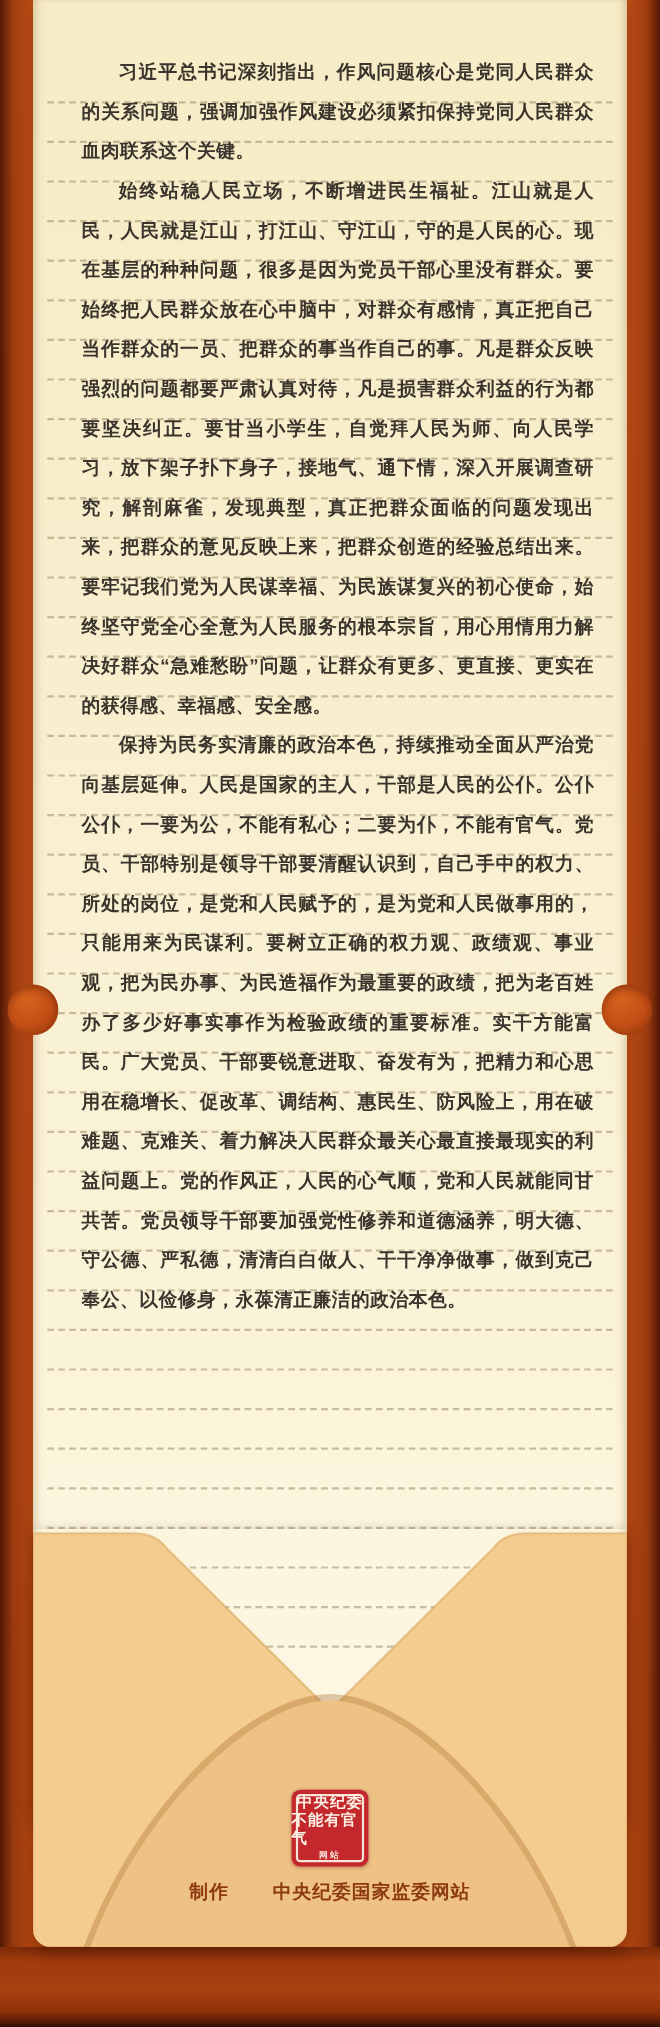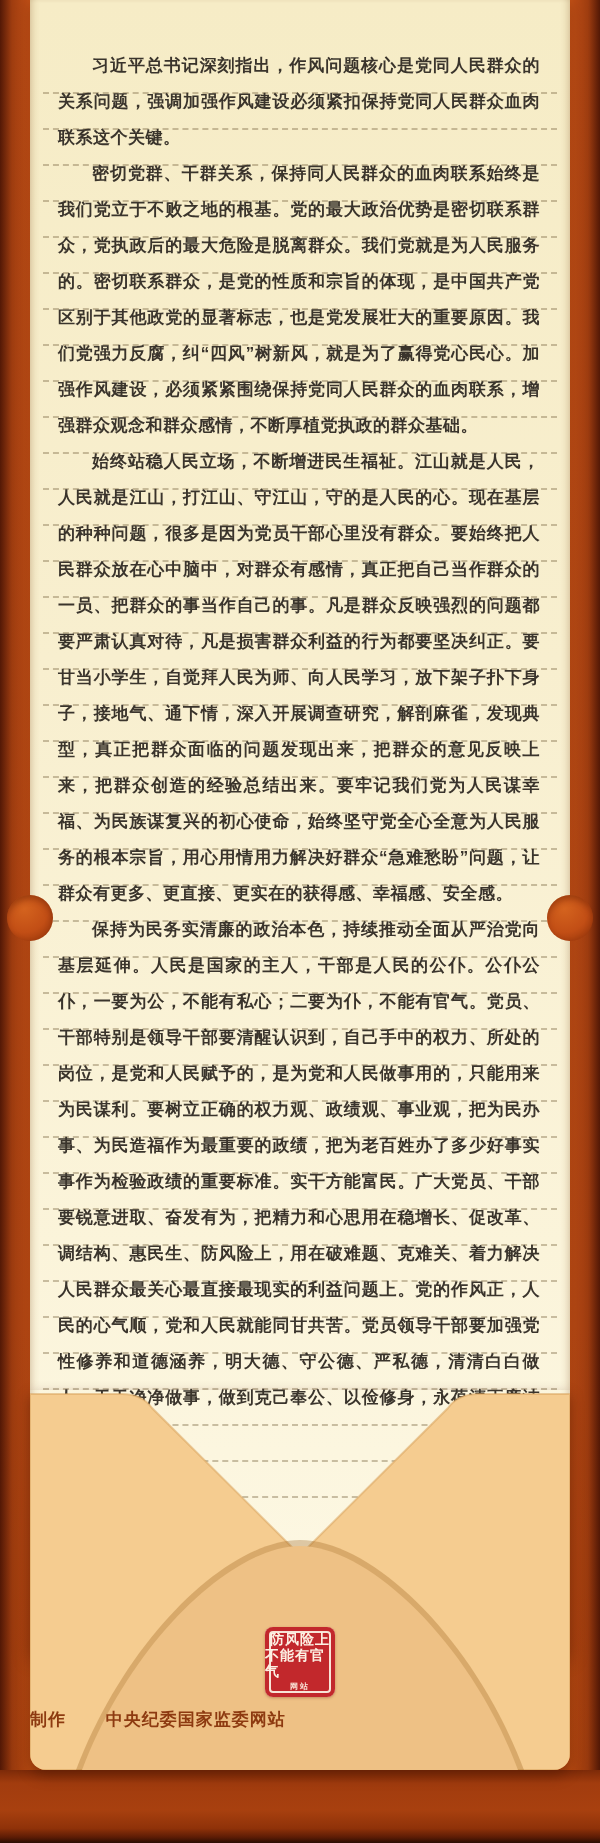--- a/index.html
+++ b/index.html
@@ -16,21 +16,21 @@
     position:absolute; left:30px; top:0; width:540px; height:1660px; z-index:1;
     background:linear-gradient(180deg,#f6ecc6 0%, #f8efcf 40%, #fbf4da 75%, #fdf8e4 100%);
     box-shadow: inset 7px 0 10px -7px rgba(120,70,20,.40),
                 inset -7px 0 10px -7px rgba(120,70,20,.40),
                 0 0 16px rgba(60,15,0,.35);
   }
   .ruled { position:absolute; inset:0; z-index:1; }
   .rule  { position:absolute; left:13px; right:13px; height:0;
            border-top:2px dashed rgba(128,110,74,.42); }
   .letter-text {
-    position:relative; z-index:2; padding:48px 30px 0 28px;
+    position:relative; z-index:2; padding:48px 30px 0 44px;
     font-size:17px; line-height:36px; font-weight:700; color:#3a342c;
     text-align:justify; letter-spacing:.5px;
   }
   .letter-text p { margin:0; text-indent:2em; }
   
   .notch {
     position:absolute; top:895px; width:46px; height:46px; border-radius:50%; z-index:3;
     background:radial-gradient(circle at 38% 30%, #d4631e 0%, #c24e15 55%, #8c3008 100%);
     box-shadow: inset 0 4px 6px rgba(90,25,0,.40);
   }
@@ -46,21 +46,21 @@
   .seal {
     position:absolute; left:50%; top:237px; transform:translateX(-50%);
     width:70px; height:70px; background:#c2282c; border-radius:8px; z-index:4;
     box-shadow: inset 0 0 0 4px #c2282c, inset 0 0 0 6px rgba(253,244,230,.92), 0 1px 3px rgba(110,25,8,.35);
     display:flex; flex-direction:column; align-items:center; justify-content:center;
     color:#fdf1e4; font-family:"Liberation Serif","DejaVu Serif",serif; font-weight:700;
   }
   .seal-line { font-size:14px; line-height:16px; letter-spacing:1px; }
   .seal-sub  { font-size:8px; line-height:10px; margin-top:2px; opacity:.95; letter-spacing:2px;font-family:Liberation Serif, serif; }
   .credit {
-    position:absolute; left:0; right:0; top:318px; z-index:4; 
+    position:absolute; left:0; right:0; top:318px; z-index:4; text-align:center;
     color:#8d3a10; font-weight:700; font-size:17px; letter-spacing:1px;
   }
   .credit .credit-name { margin-left:34px; }
   
   .ground {
     position:absolute; left:0; right:0; top:1770px; bottom:0; z-index:1;
     background:linear-gradient(180deg,#7c2a08 0%, #a23c0e 18%, #a8400f 55%, #8f3209 80%, #5d1c05 92%, #2a0d03 100%);
   }
 </style>
 </head>
@@ -106,21 +106,20 @@
         <div class="rule" style="top: 1280px;"></div>
         <div class="rule" style="top: 1316px;"></div>
         <div class="rule" style="top: 1352px;"></div>
         <div class="rule" style="top: 1388px;"></div>
         <div class="rule" style="top: 1424px;"></div>
         <div class="rule" style="top: 1460px;"></div>
         <div class="rule" style="top: 1496px;"></div>
       </div>
     <div class="letter-text">
       <p>习近平总书记深刻指出，作风问题核心是党同人民群众的关系问题，强调加强作风建设必须紧扣保持党同人民群众血肉联系这个关键。</p>
-      <p>密切党群、干群关系，保持同人民群众的血肉联系始终是我们党立于不败之地的根基。党的最大政治优势是密切联系群众，党执政后的最大危险是脱离群众。我们党就是为人民服务的。密切联系群众，是党的性质和宗旨的体现，是中国共产党区别于其他政党的显著标志，也是党发展壮大的重要原因。我们党强力反腐，纠“四风”树新风，就是为了赢得党心民心。加强作风建设，必须紧紧围绕保持党同人民群众的血肉联系，增强群众观念和群众感情，不断厚植党执政的群众基础。</p>
       <p>始终站稳人民立场，不断增进民生福祉。江山就是人民，人民就是江山，打江山、守江山，守的是人民的心。现在基层的种种问题，很多是因为党员干部心里没有群众。要始终把人民群众放在心中脑中，对群众有感情，真正把自己当作群众的一员、把群众的事当作自己的事。凡是群众反映强烈的问题都要严肃认真对待，凡是损害群众利益的行为都要坚决纠正。要甘当小学生，自觉拜人民为师、向人民学习，放下架子扑下身子，接地气、通下情，深入开展调查研究，解剖麻雀，发现典型，真正把群众面临的问题发现出来，把群众的意见反映上来，把群众创造的经验总结出来。要牢记我们党为人民谋幸福、为民族谋复兴的初心使命，始终坚守党全心全意为人民服务的根本宗旨，用心用情用力解决好群众“急难愁盼”问题，让群众有更多、更直接、更实在的获得感、幸福感、安全感。</p>
       <p>保持为民务实清廉的政治本色，持续推动全面从严治党向基层延伸。人民是国家的主人，干部是人民的公仆。公仆公仆，一要为公，不能有私心；二要为仆，不能有官气。党员、干部特别是领导干部要清醒认识到，自己手中的权力、所处的岗位，是党和人民赋予的，是为党和人民做事用的，只能用来为民谋利。要树立正确的权力观、政绩观、事业观，把为民办事、为民造福作为最重要的政绩，把为老百姓办了多少好事实事作为检验政绩的重要标准。实干方能富民。广大党员、干部要锐意进取、奋发有为，把精力和心思用在稳增长、促改革、调结构、惠民生、防风险上，用在破难题、克难关、着力解决人民群众最关心最直接最现实的利益问题上。党的作风正，人民的心气顺，党和人民就能同甘共苦。党员领导干部要加强党性修养和道德涵养，明大德、守公德、严私德，清清白白做人、干干净净做事，做到克己奉公、以俭修身，永葆清正廉洁的政治本色。</p>
     </div>
   </div>
 
   <div class="notch notch-left"></div>
   <div class="notch notch-right"></div>
 
   <div class="envelope">
     <svg width="540" height="380" viewBox="0 0 540 380">
@@ -128,21 +127,21 @@
       <path d="M0,4 L92,4 Q112,4 122,18 L486,380 L0,380 Z" fill="#f5cc90" stroke="#d9a45f" stroke-opacity="0.55" stroke-width="2"></path>
 
       <path d="M540,4 L448,4 Q428,4 418,18 L54,380 L540,380 Z" fill="#f5cc90" stroke="#d9a45f" stroke-opacity="0.55" stroke-width="2"></path>
 
       <path d="M46,380 C96,248 198,150 270,150 C342,150 444,248 494,380 Z" fill="rgba(150,90,20,0.30)"></path>
 
       <path d="M52,380 C100,252 202,156 270,156 C338,156 440,252 488,380 Z" fill="#eec185"></path>
     </svg>
 
     <div class="seal">
-      <div class="seal-line">防风险上</div>
+      <div class="seal-line">中央纪委</div>
       <div class="seal-line">不能有官气</div>
       <div class="seal-sub">网站</div>
     </div>
 
     <div class="credit">
       <span class="credit-label">制作</span>
       <span class="credit-name">中央纪委国家监委网站</span>
     </div>
   </div>
 

